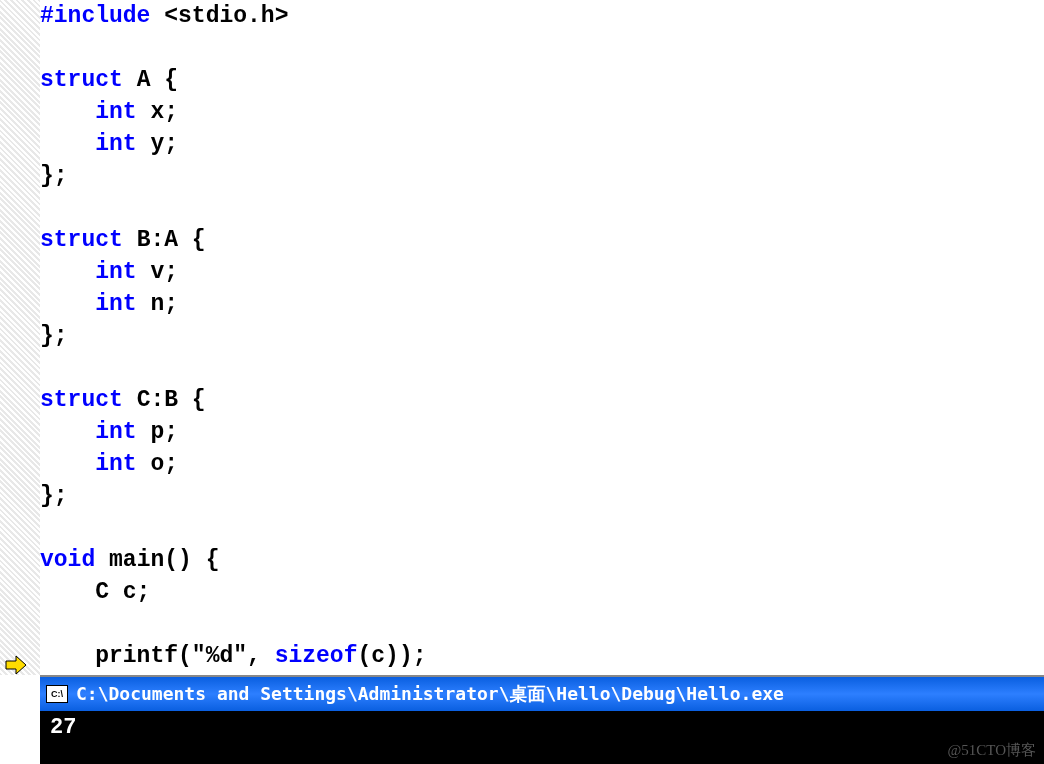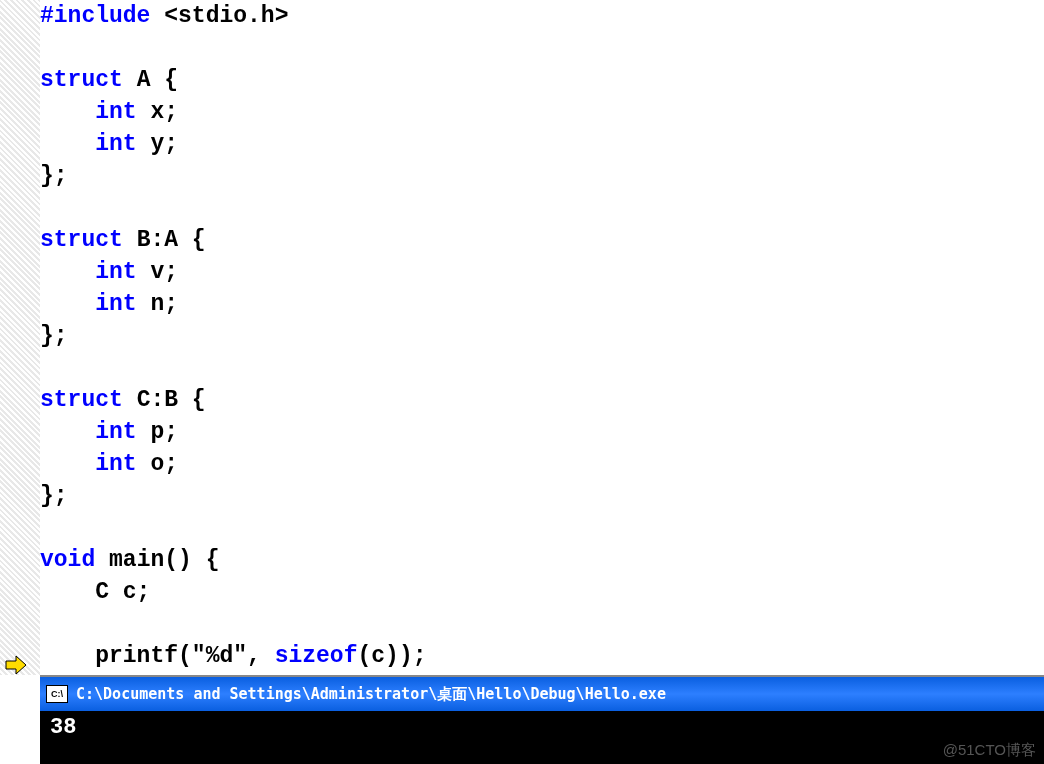--- a/index.html
+++ b/index.html
@@ -79,41 +79,41 @@
       justify-content: center;
       font-size: 9px;
       font-weight: bold;
       font-family: Arial, sans-serif;
       color: #000;
       flex-shrink: 0;
     }
     .console-title {
       color: #ffffff;
       font-family: 'SimSun', 'MS Gothic', monospace;
-      font-size: 15px;
+      font-size: 18px;
       font-weight: bold;
       white-space: nowrap;
     }
     .console-output {
       height: 55px;
       background: #000000;
       color: #ffffff;
       font-family: 'SimSun', 'Courier New', monospace;
       font-size: 22px;
       font-weight: bold;
       padding: 4px 10px;
       position: relative;
     }
     .watermark {
       position: absolute;
       right: 8px;
       bottom: 6px;
       color: #555;
       font-size: 15px;
-      font-family: Liberation Sans, sans-serif;
+      font-family: Liberation Serif, serif;
       font-weight: normal;
     }
   </style>
 </head>
 <body>
 
 <div class="editor-area">
   <div class="gutter">
     <div class="arrow-indicator">
       <svg viewBox="0 0 24 20">
@@ -123,16 +123,16 @@
   </div>
   <div class="code-content" id="code-content"><div><span class="kw-preprocessor">#include</span><span class="txt"> &lt;stdio.h&gt;</span></div><div>&nbsp;</div><div><span class="kw-blue">struct</span><span class="txt"> A {</span></div><div><span class="txt">    </span><span class="kw-blue">int</span><span class="txt"> x;</span></div><div><span class="txt">    </span><span class="kw-blue">int</span><span class="txt"> y;</span></div><div><span class="txt">};</span></div><div>&nbsp;</div><div><span class="kw-blue">struct</span><span class="txt"> B:A {</span></div><div><span class="txt">    </span><span class="kw-blue">int</span><span class="txt"> v;</span></div><div><span class="txt">    </span><span class="kw-blue">int</span><span class="txt"> n;</span></div><div><span class="txt">};</span></div><div>&nbsp;</div><div><span class="kw-blue">struct</span><span class="txt"> C:B {</span></div><div><span class="txt">    </span><span class="kw-blue">int</span><span class="txt"> p;</span></div><div><span class="txt">    </span><span class="kw-blue">int</span><span class="txt"> o;</span></div><div><span class="txt">};</span></div><div>&nbsp;</div><div><span class="kw-blue">void</span><span class="txt"> main() {</span></div><div><span class="txt">    C c;</span></div><div>&nbsp;</div><div><span class="txt">    printf("%d", </span><span class="kw-blue">sizeof</span><span class="txt">(c));</span></div></div>
 </div>
 
 <div class="console-window">
   <div class="console-titlebar">
     <div class="console-icon">C:\</div>
     <div class="console-title">C:\Documents and Settings\Administrator\桌面\Hello\Debug\Hello.exe</div>
   </div>
   <div class="console-output">
-    <span>38</span>
+    <span>27</span>
     <span class="watermark">@51CTO博客</span>
   </div>
 </div>
 
 </body></html>

